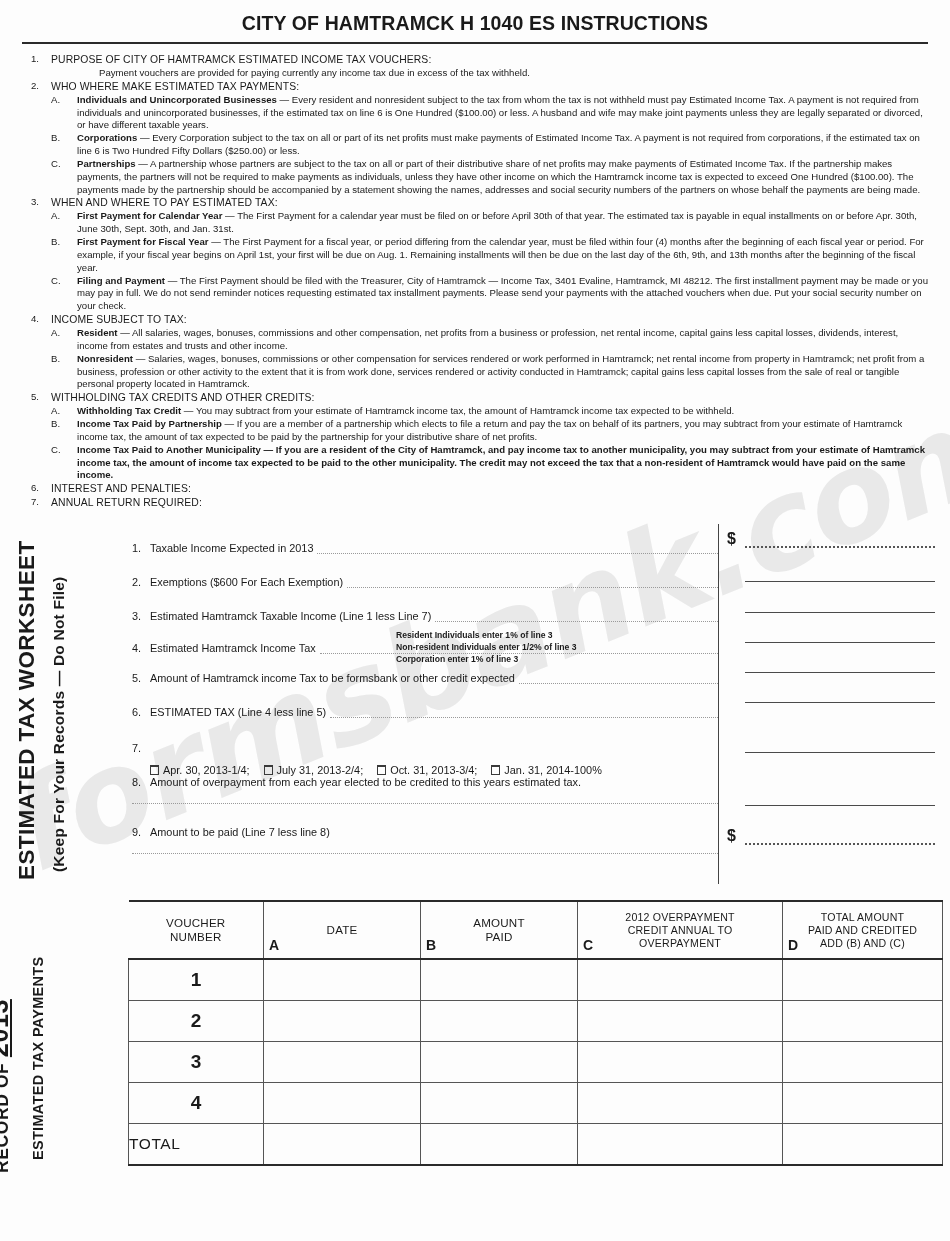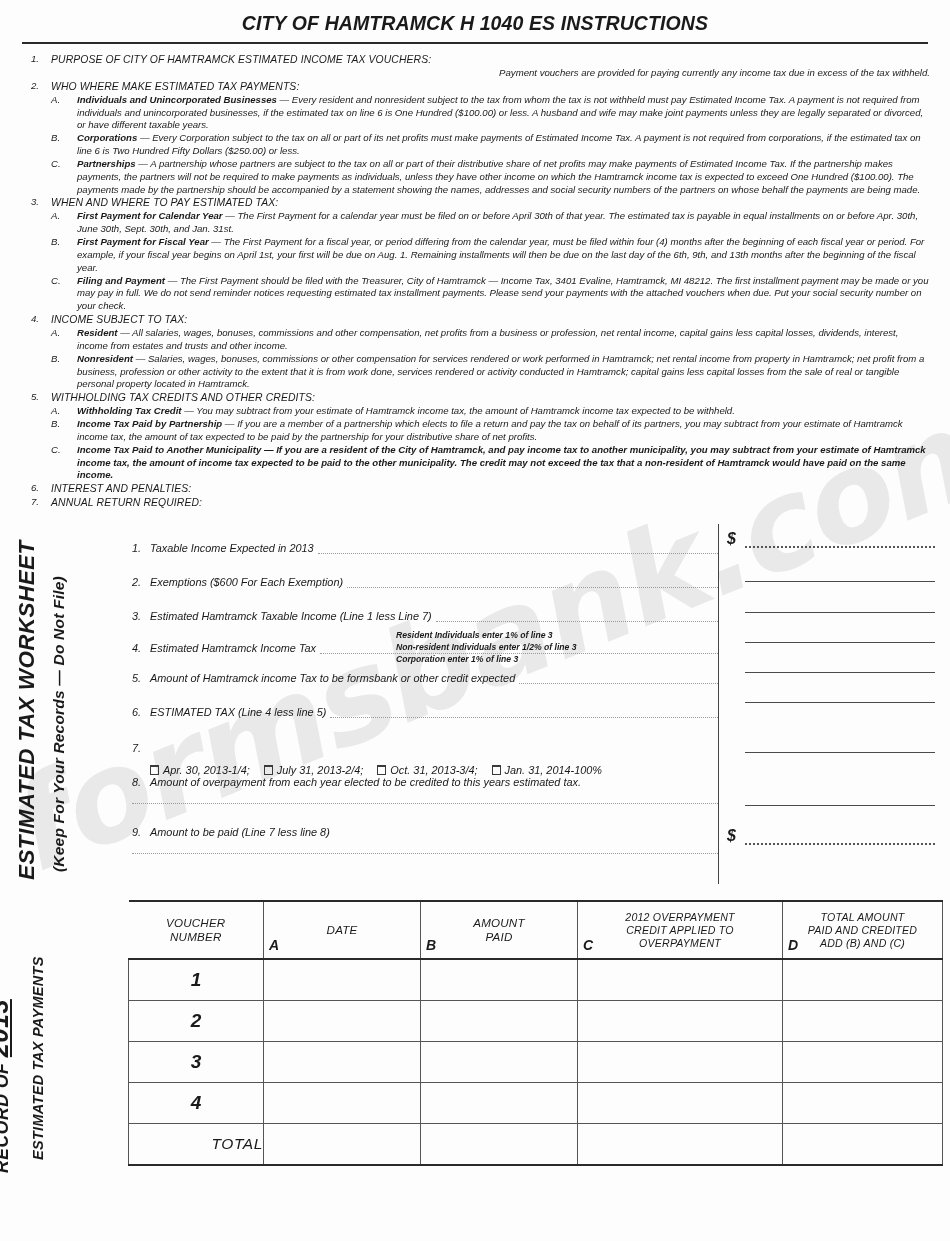--- a/index.html
+++ b/index.html
@@ -33,21 +33,21 @@
     color: #e9e9e9;
     transform: rotate(-22deg);
     transform-origin: left center;
     white-space: nowrap;
     pointer-events: none;
     user-select: none;
     z-index: 0;
     letter-spacing: -2px;
   }
 
-  #content { position: relative; z-index: 2; font-style: italic; }
+  #content { position: relative; z-index: 2; }
 
   
   .title {
     text-align: center;
     font-size: 19.5px;
     font-weight: bold;
     letter-spacing: .1px;
     padding-top: 12px;
     font-family: "Liberation Sans", sans-serif;
   }
@@ -67,21 +67,21 @@
     width: 20px;
     flex: 0 0 20px;
     text-align: left;
     padding-left: 7px;
     box-sizing: border-box;
   }
   .ins-head { font-size: 10.4px; letter-spacing: .1px; }
   .ins-body { flex: 1; text-align: left; padding-left: 7px; }
   .ins-sub { display: flex; align-items: flex-start; margin-left: 27px; }
   .ins-letter { width: 19px; flex: 0 0 19px; }
-  .ins-para { margin-left: 47px; text-align: right; }
+  .ins-para { margin-left: 75px; }
   .b { font-weight: bold; }
 
   
   .ws-wrap {
     position: relative;
     margin-top: 14px;
     height: 640px;
   }
   
   .vert {
@@ -213,21 +213,21 @@
   table.pay tbody td { height: 40px; }
   td.vnum {
     text-align: center;
     font-size: 19px;
     font-weight: bold;
     border-left: none;
     border-right: none;
   }
   td.vnum.lastrow { border-bottom: 1px solid #555; }
   td.total {
-    text-align: right;
+    text-align: left;
     font-size: 15.5px;
     letter-spacing: .6px;
     border-left: none;
     border-right: none;
     border-bottom: 2.5px solid #2a2a2a;
     margin-left: 24px;
   }
   tr.totalrow td { border-bottom: 2.5px solid #2a2a2a; height: 42px; }
   .cell-A { border-left: 1px solid #555; }
 </style>
@@ -440,21 +440,21 @@
                   <span class="col-letter">B</span>
                   <div>
                     <div>AMOUNT</div>
                     <div>PAID</div>
                   </div>
                 </th>
                 <th>
                   <span class="col-letter">C</span>
                   <div class="hdr-small">
                     <div>2012 OVERPAYMENT</div>
-                    <div>CREDIT APPLIED TO</div>
+                    <div>CREDIT ANNUAL TO</div>
                     <div>OVERPAYMENT</div>
                   </div>
                 </th>
                 <th>
                   <span class="col-letter">D</span>
                   <div class="hdr-small">
                     <div>TOTAL AMOUNT</div>
                     <div>PAID AND CREDITED</div>
                     <div>ADD (B) AND (C)</div>
                   </div>

